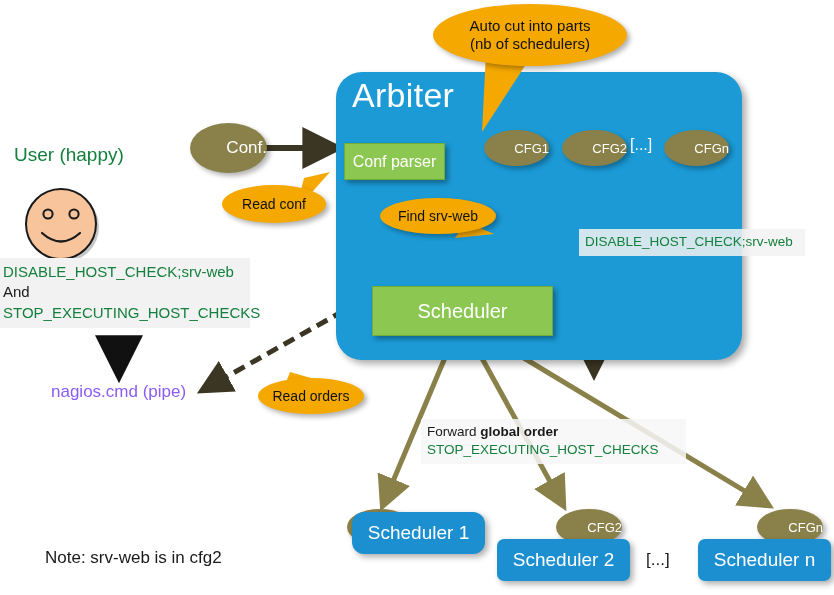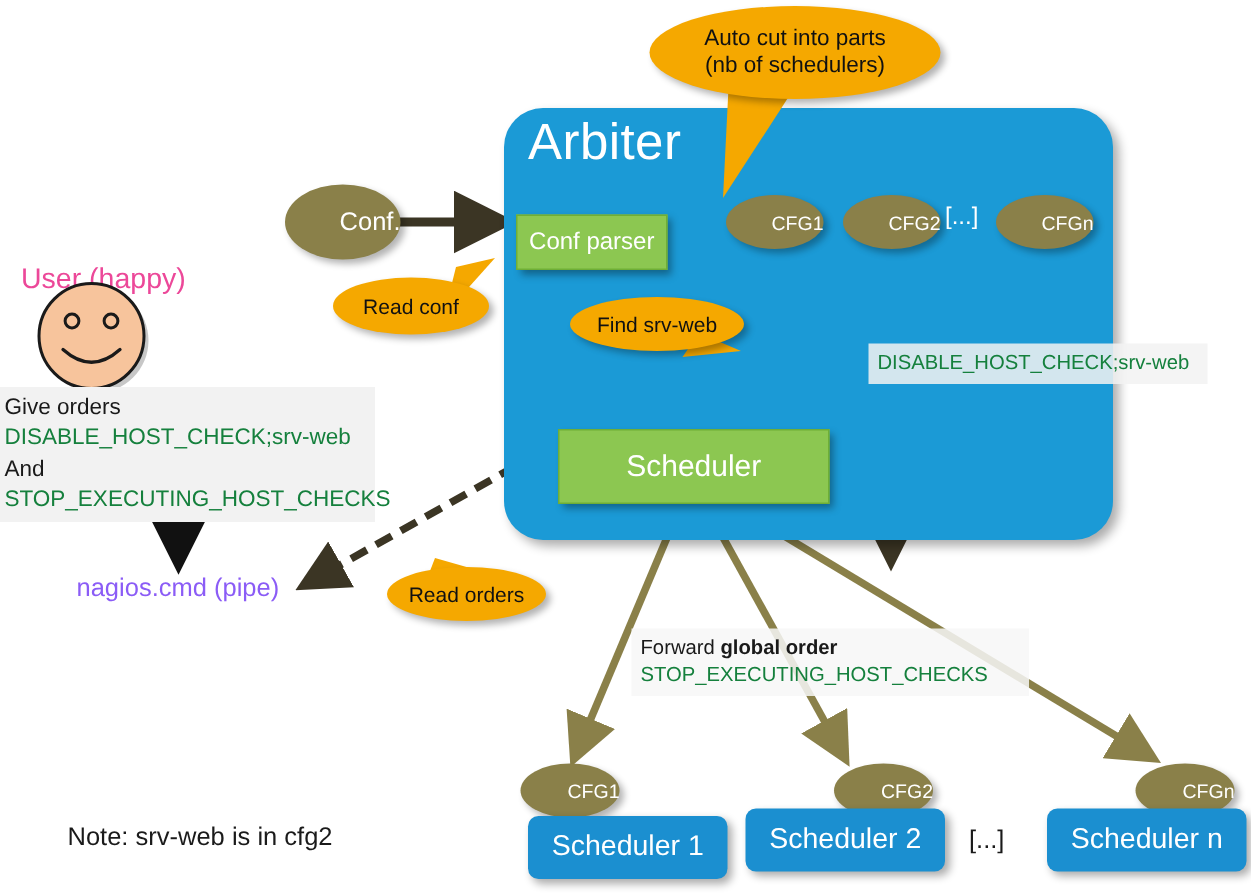--- a/index.html
+++ b/index.html
@@ -45,21 +45,21 @@
   #cfg1-bot{left:347px;top:509px;}
   #cfg2-bot{left:556px;top:509px;}
   #cfgn-bot{left:757px;top:509px;}
 
   
   .scheduler{
     background:#1b8fd0;border-radius:7px;color:#ffffff;font-size:19px;
     display:flex;align-items:center;justify-content:center;
     box-shadow:3px 3px 6px rgba(0,0,0,.33);
   }
-  #sched1{left:352px;top:544px;width:133px;height:42px;}
+  #sched1{left:352px;top:512px;width:133px;height:42px;border-radius:12px;}
   #sched2{left:497px;top:539px;width:133px;height:42px;}
   #schedn{left:698px;top:539px;width:133px;height:42px;}
 
   
   #ellipsis-top{left:630px;top:136px;color:#ffffff;font-size:16px;}
   #ellipsis-bottom{left:646px;top:550px;color:#1a1a1a;font-size:17px;}
 
   
   .callout{
     background:#f5a800;border-radius:50%;color:#111111;
@@ -74,21 +74,21 @@
 
   
   .notebox{background:#f2f2f2;color:#1a1a1a;line-height:1.35;}
   #orders-box{left:0px;top:258px;width:244px;padding:4px 3px 5px 3px;font-size:15px;}
   #specific-box{left:579px;top:229px;width:214px;padding:4px 6px 5px 6px;font-size:13.5px;background:rgba(242,242,242,.86);}
   #global-box{left:409px;top:419px;width:253px;padding:4px 6px 5px 6px;font-size:13.5px;background:rgba(247,247,247,.86);margin-left:12px;}
   .red{color:#15803d;}
   .b{font-weight:bold;}
 
   
-  #user-label{left:14px;top:176px;font-size:19px;color:#ec4899;}
+  #user-label{left:14px;top:144px;font-size:19px;color:#15803d;}
   #pipe-label{left:51px;top:382px;font-size:17px;color:#8b5cf6;}
   #note-label{left:45px;top:548px;font-size:17px;color:#1a1a1a;}
 
   
   #face-layer{left:0;top:0;width:834px;height:595px;pointer-events:none;}
   #arrow-layer{left:0;top:0;width:834px;height:595px;pointer-events:none;}
   .zhi{z-index:5;}
 </style>
 </head>
 <body>
@@ -173,21 +173,20 @@
   <g transform="translate(25,188)">
     <ellipse cx="36" cy="36" rx="35" ry="35" fill="rgba(0,0,0,.22)" transform="translate(3,3)"></ellipse>
     <circle cx="36" cy="36" r="35" fill="#f7c49c" stroke="#1a1a1a" stroke-width="2"></circle>
     <circle cx="23" cy="26" r="4.6" fill="#f7c49c" stroke="#1a1a1a" stroke-width="2"></circle>
     <circle cx="49" cy="26" r="4.6" fill="#f7c49c" stroke="#1a1a1a" stroke-width="2"></circle>
     <path d="M17,45 Q36,62 55,45" fill="none" stroke="#1a1a1a" stroke-width="2.2" stroke-linecap="round"></path>
   </g>
 </svg>
 
 <div class="abs zhi notebox" id="orders-box">
-  <div>Give orders</div>
   <div class="red">DISABLE_HOST_CHECK;srv-web</div>
   <div>And</div>
   <div class="red">STOP_EXECUTING_HOST_CHECKS</div>
 </div>
 
 <div class="abs zhi" id="pipe-label">nagios.cmd (pipe)</div>
 
 <svg class="abs zhi" style="left:0;top:0;width:834px;height:595px;pointer-events:none;" viewBox="0 0 834 595">
   <path d="M486,52 L530,58 L482,132 Z" fill="#f5a800"></path>
   <path d="M304,178 L330,172 L296,210 Z" fill="#f5a800"></path>

